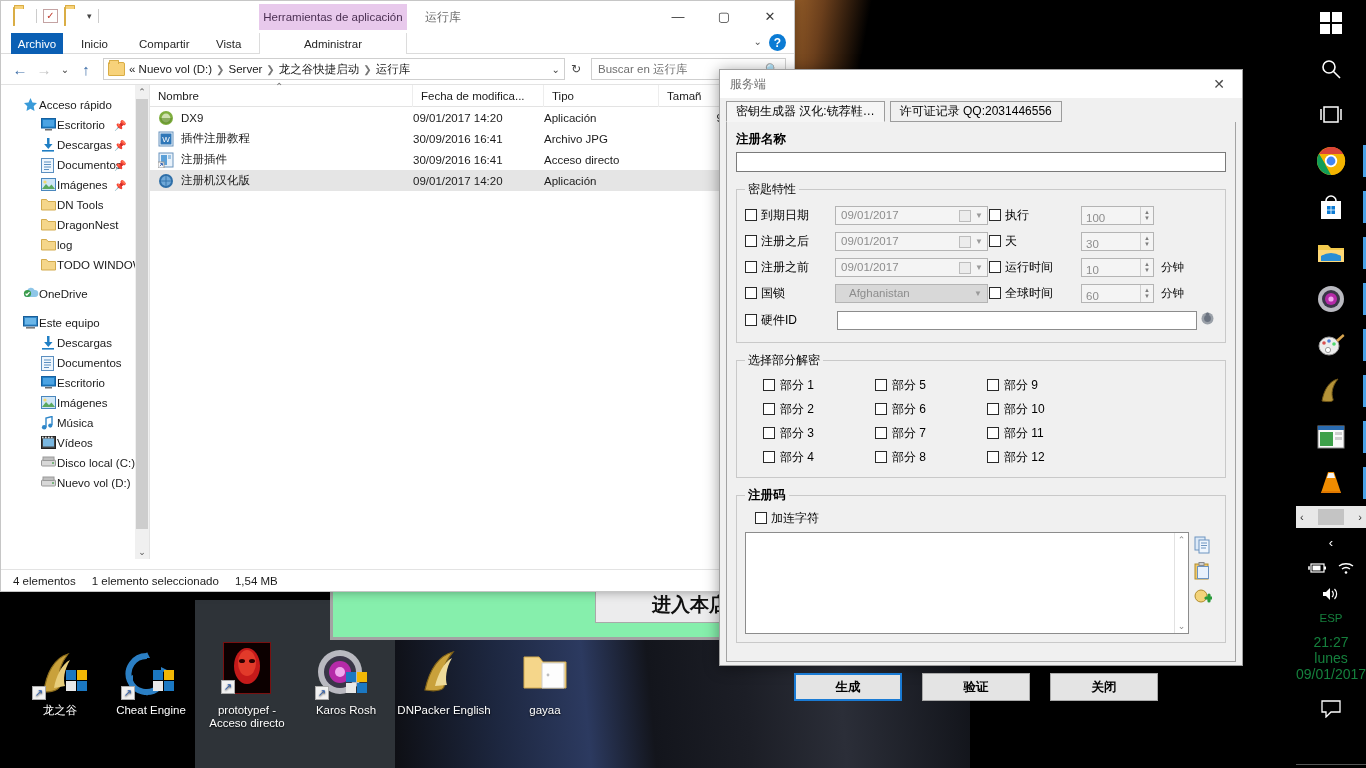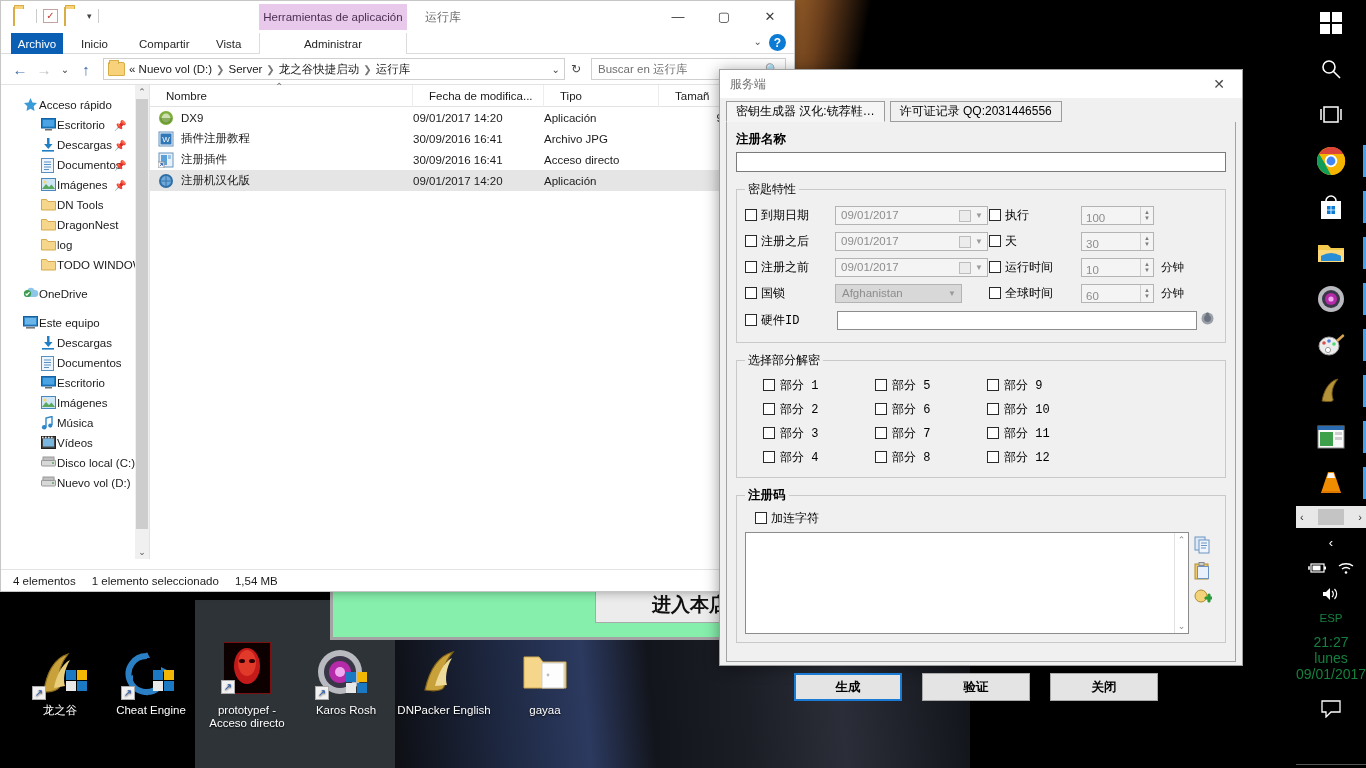--- a/index.html
+++ b/index.html
@@ -147,21 +147,21 @@
   .nav-item.child { padding-left:40px; }
   .nav-ico { width:16px; height:14px; flex:0 0 16px; position:relative; }
   .pin { position:absolute; right:22px; font-size:10px; color:#5a7fa8; }
   .nav-gap { height:9px; }
 
   #listpane { flex:1; position:relative; background:#fff; border-left:1px solid #e3e3e3;}
   #col-header {
     display:flex; height:22px; align-items:center; font-size:11.5px; color:#1b1b1b;
     border-bottom:1px solid #e3e3e3; position:relative;
   }
-  #col-header .col { padding-left:16px; border-right:1px solid #ededed; height:22px; display:flex; align-items:center;}
+  #col-header .col { padding-left:8px; border-right:1px solid #ededed; height:22px; display:flex; align-items:center;}
   .sort-caret { position:absolute; left:125px; top:-4px; font-size:10px; color:#777;}
   .frow { display:flex; height:21px; align-items:center; font-size:11.5px; color:#1b1b1b; cursor:default;}
   .frow.sel { background:#e5e5e5; }
   .frow .c-name { width:263px; display:flex; align-items:center; gap:7px; padding-left:8px;}
   .frow .c-date { width:131px; }
   .frow .c-type { width:115px; }
   .frow .c-size { width:80px; text-align:right; }
   .fico { width:16px; height:16px; flex:0 0 16px; position:relative; }
 
   #statusbar {
@@ -215,34 +215,34 @@
     border:1px solid #c9c9c9; margin:9px 0 0 0; padding:4px 8px 8px 8px; position:relative;
   }
   fieldset.grp > legend { font-size:12px; padding:0 3px; }
   fieldset.grp.bold > legend { font-weight:bold; font-size:12.5px;}
 
   .krow { display:flex; align-items:center; height:26px; }
   .cbx {
     width:12px; height:12px; border:1px solid #2a2a2a; background:#fff;
     flex:0 0 12px; margin-right:4px; cursor:default;
   }
-  .klabel { font-size:12px; white-space:nowrap;font-family:Liberation Mono, monospace; }
+  .klabel { font-size:12px; white-space:nowrap; }
   .dfield {
     width:153px; height:19px; border:1px solid #b4b4b4; background:#f4f4f4;
     display:flex; align-items:center; padding-left:5px; color:#8d8d8d; font-size:11.5px;
     position:relative;
   }
   .dfield .cal {
     position:absolute; right:16px; top:3px; width:12px; height:12px;
     border:1px solid #bdbdbd; background:#ececec;
   }
   .dfield .dd { position:absolute; right:4px; top:4px; font-size:8px; color:#9a9a9a;}
   .combo {
-    width:127px; height:19px; border:1px solid #b4b4b4; background:#d8d8d8;
-    display:flex; align-items:center; padding-left:6px; color:#8d8d8d; font-size:11.5px;
+    width:153px; height:19px; border:1px solid #b4b4b4; background:#d8d8d8;
+    display:flex; align-items:center; padding-left:13px; color:#8d8d8d; font-size:11.5px;
     position:relative;
   }
   .combo .dd { position:absolute; right:5px; top:4px; font-size:8px; color:#9a9a9a;}
   .spin {
     width:73px; height:19px; border:1px solid #b4b4b4; background:#f4f4f4;
     display:flex; align-items:flex-end; padding-left:4px; color:#8d8d8d; font-size:11.5px;
     position:relative;
   }
   .spin .btns {
     position:absolute; right:0; top:0; width:13px; height:17px;

